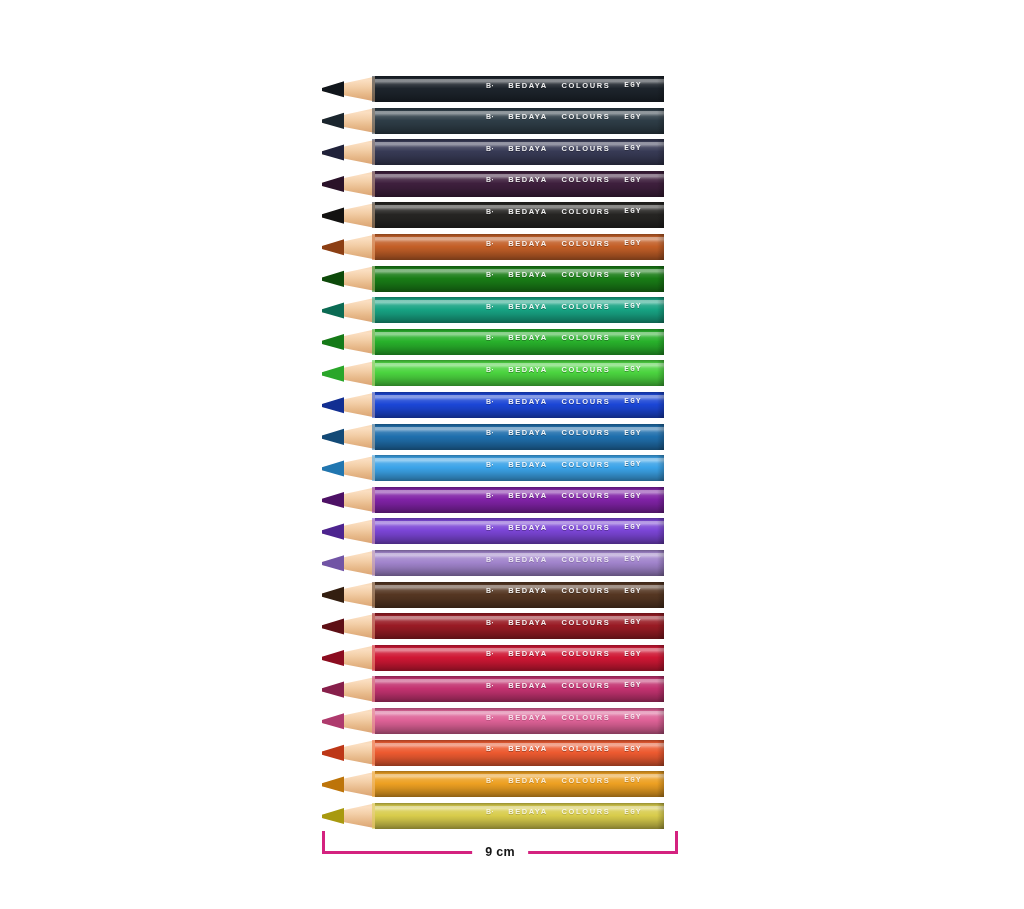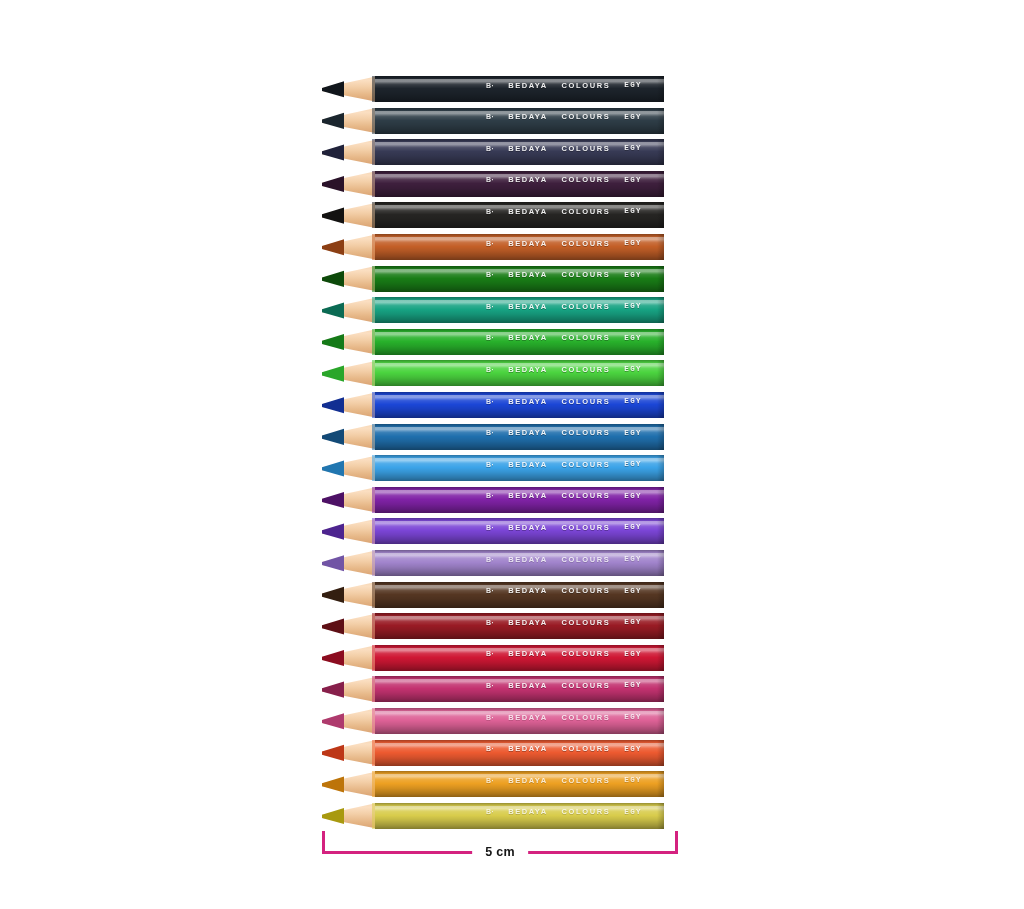--- a/index.html
+++ b/index.html
@@ -592,14 +592,14 @@
         <span class="line">COLOURS</span>
         <span class="origin">EGY</span>
       </div>
     </div>
   </div>
 
 <div id="scale-bar">
   <div class="rule" style="background: rgb(212, 34, 127);"></div>
   <div class="cap left" style="background: rgb(212, 34, 127);"></div>
   <div class="cap right" style="background: rgb(212, 34, 127);"></div>
-  <div class="label">5 cm</div>
+  <div class="label">9 cm</div>
 </div>
 
 </body></html>

